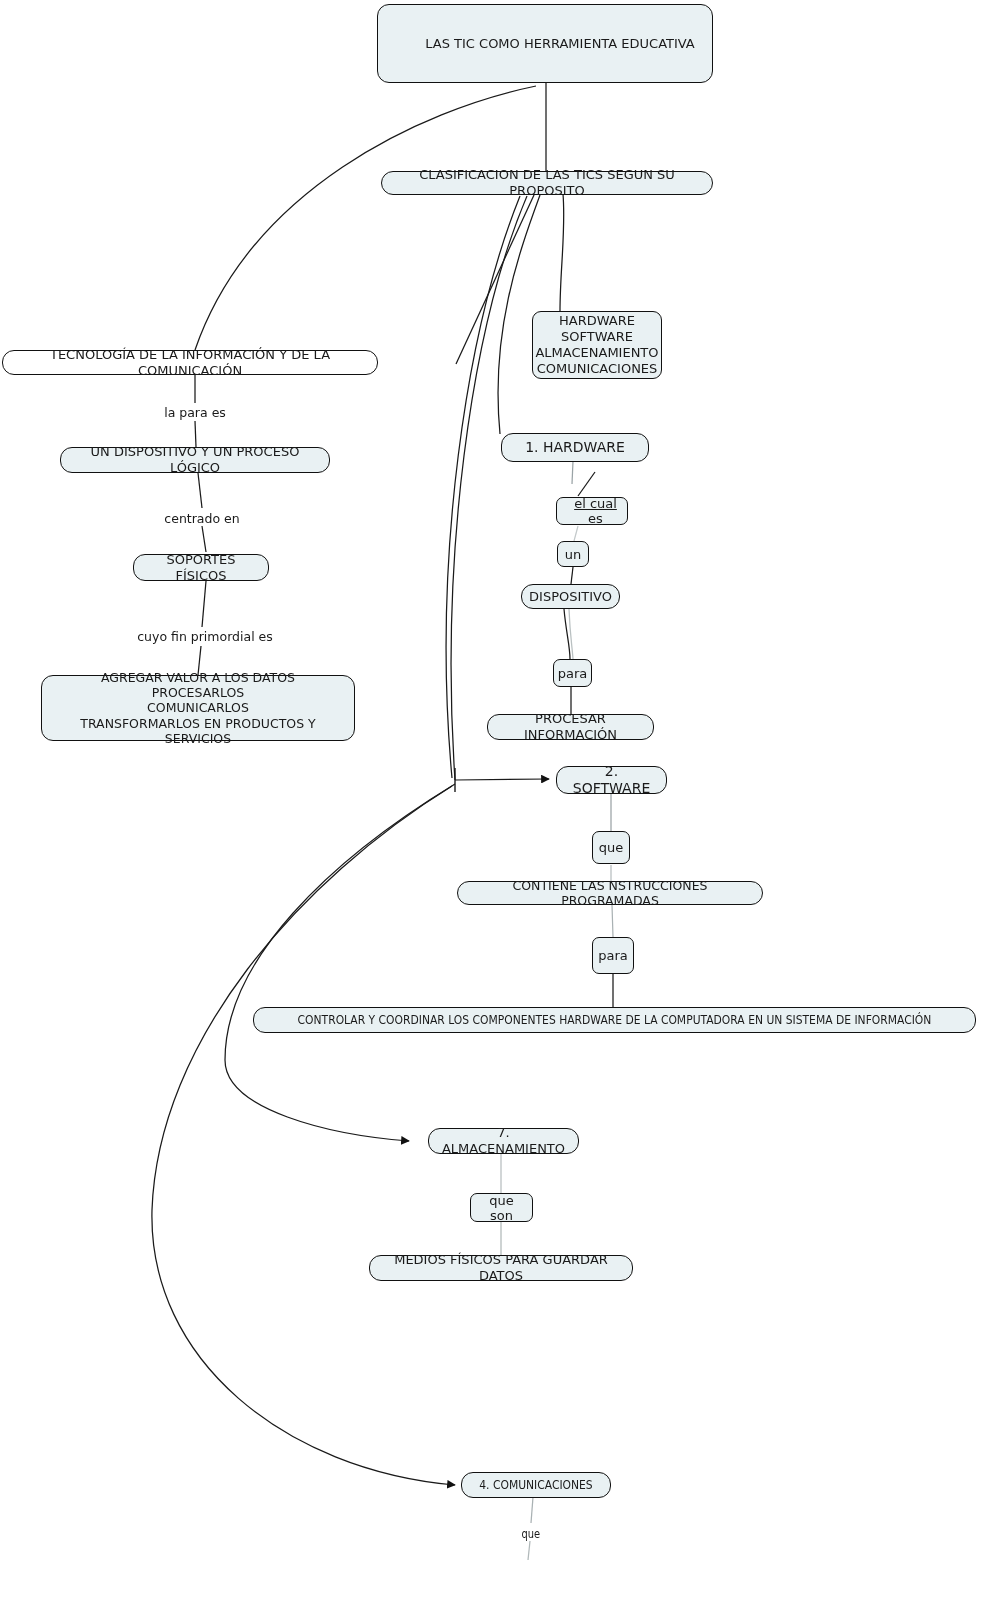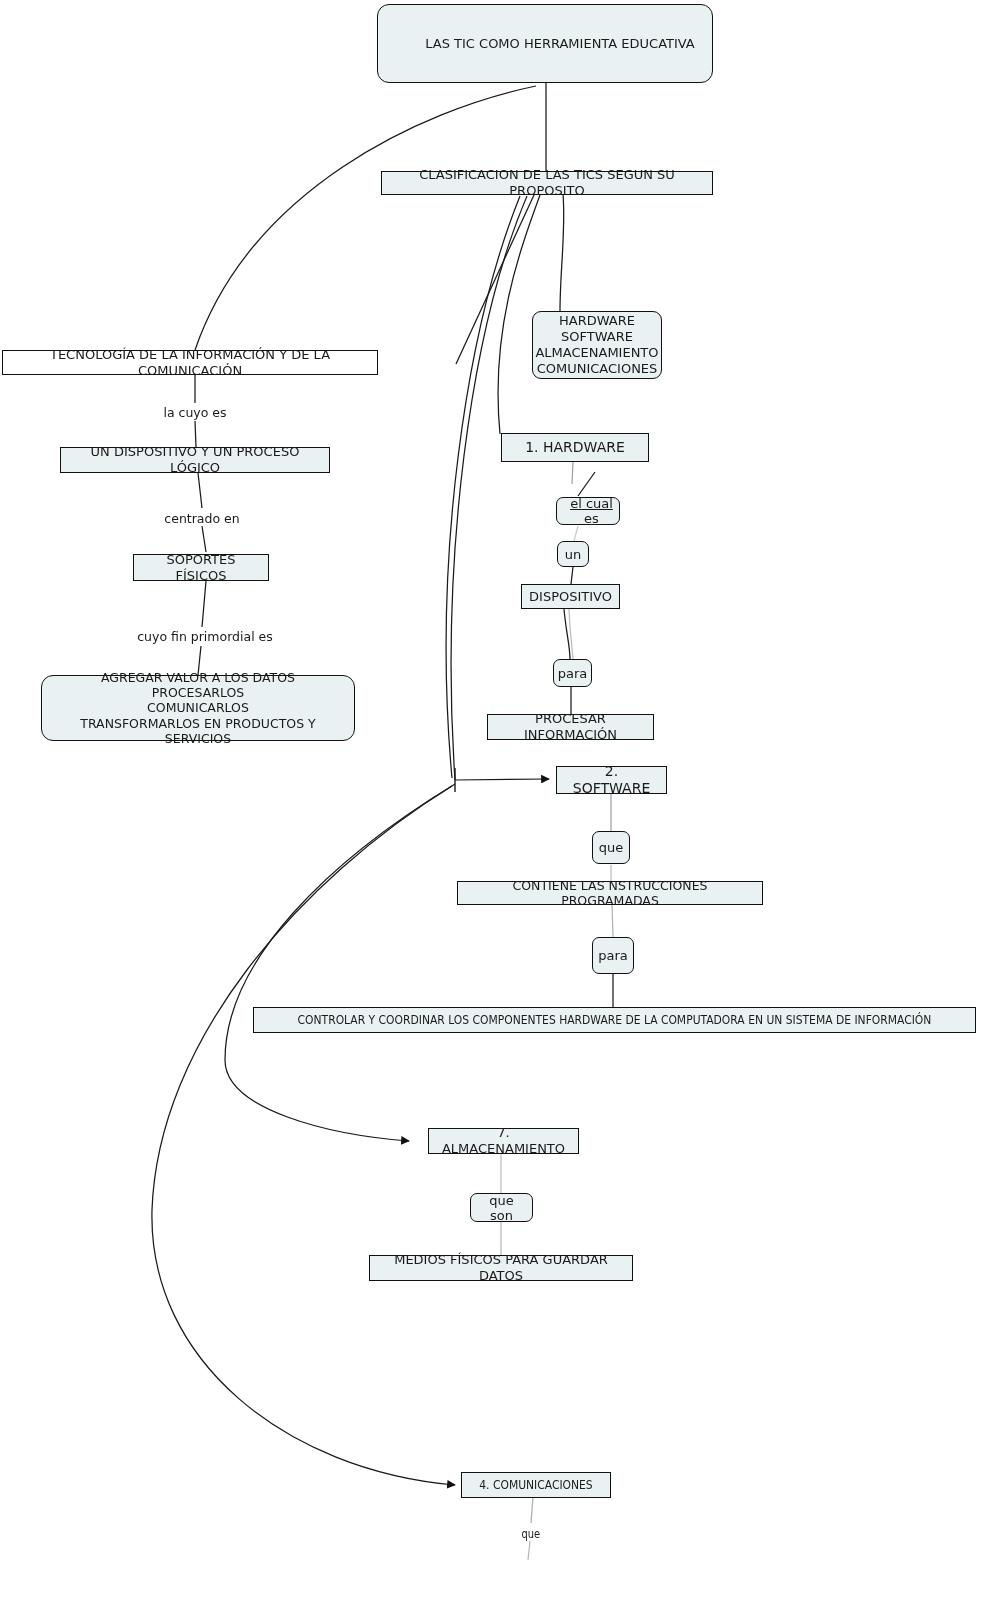--- a/index.html
+++ b/index.html
@@ -43,21 +43,21 @@
     padding: 3px 8px;
     z-index: 3;
   }
   .node.plain {
     background: #ffffff;
   }
   .node.big {
     border-radius: 12px;
   }
   .node.pill {
-    border-radius: 0;
+    border-radius: 12px;
   }
   .linklabel {
     position: absolute;
     background: #e9f1f3;
     border: 1px solid #111111;
     border-radius: 7px;
     display: flex;
     align-items: center;
     justify-content: center;
     text-align: center;
@@ -159,21 +159,21 @@
 SOFTWARE
 ALMACENAMIENTO
 COMUNICACIONES</span>
   </div>
 
   <div class="node plain pill fs13" style="left:2px; top:350px; width:376px; height:25px;">
     <span>TECNOLOGÍA DE LA INFORMACIÓN Y DE LA COMUNICACIÓN</span>
   </div>
 
   <div class="freelabel fs12" style="left:130px; top:405px; width:130px;">
-    <span>la cuyo es</span>
+    <span>la para es</span>
   </div>
 
   <div class="node pill fs13" style="left:60px; top:447px; width:270px; height:26px;">
     <span>UN  DISPOSITIVO Y UN PROCESO LÓGICO</span>
   </div>
 
   <div class="freelabel fs12" style="left:137px; top:511px; width:130px;">
     <span>centrado en</span>
   </div>
 
@@ -189,21 +189,21 @@
     <span>AGREGAR VALOR A LOS DATOS
 PROCESARLOS
 COMUNICARLOS
 TRANSFORMARLOS EN PRODUCTOS Y SERVICIOS</span>
   </div>
 
   <div class="node pill fs14" style="left:501px; top:433px; width:148px; height:29px;">
     <span>1. HARDWARE</span>
   </div>
 
-  <div class="linklabel fs13 underlined" style="left:556px; top:497px; width:64px; height:28px;padding-left:13px;">
+  <div class="linklabel fs13 underlined" style="left:556px; top:497px; width:72px; height:28px;padding-left:13px;">
     <span>el cual es</span>
   </div>
 
   <div class="linklabel fs13" style="left:557px; top:541px; width:32px; height:26px;">
     <span>un</span>
   </div>
 
   <div class="node pill fs13" style="left:521px; top:584px; width:99px; height:25px;">
     <span>DISPOSITIVO</span>
   </div>

